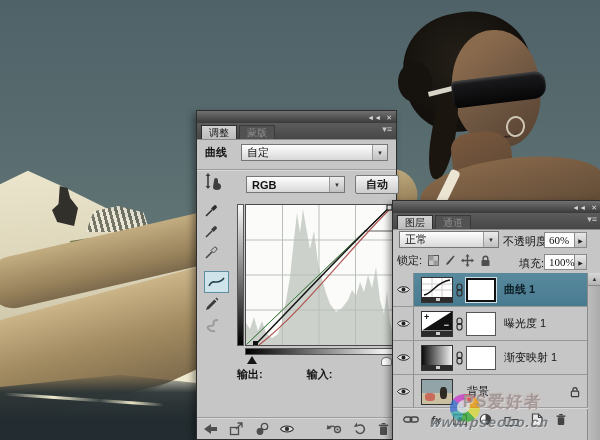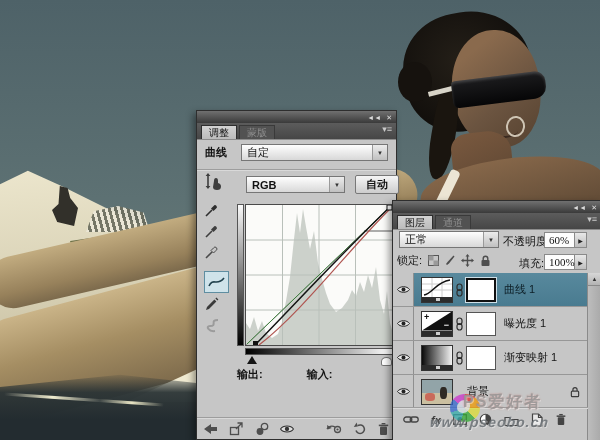--- a/index.html
+++ b/index.html
@@ -104,21 +104,21 @@
   .ly-opval{left:151px;top:31px;}
   .ly-lockrow{left:4px;top:52px;display:flex;align-items:center;gap:6px;}
   .ly-filllbl{left:126px;top:55px;}
   .ly-fillval{left:151px;top:53px;}
   .rows{left:0;top:72px;width:195px;}
   .lrow{height:33px;display:flex;align-items:stretch;border-bottom:1px solid #979797;}
   .eyecol{width:20px;border-right:1px solid #8f8f8f;display:flex;align-items:center;justify-content:center;flex:none;}
   .rowc{flex:1;display:flex;align-items:center;padding-left:7px;}
   .lrow.sel .rowc{background:linear-gradient(#58899d,#497b90);}
   .lname{font-size:11px;color:#151515;margin-left:8px;white-space:nowrap;}
-  .lrow.sel .lname{color:#0d1f27;font-weight:normal;}
+  .lrow.sel .lname{color:#0d1f27;font-weight:bold;}
   .thumb{width:32px;height:26px;border:1px solid #333;background:#fff;position:relative;flex:none;box-sizing:border-box;}
   .minibar{position:absolute;left:0;bottom:0;width:100%;height:5px;background:#2c2c2c;}
   .minibar:after{content:"";position:absolute;left:45%;top:1px;width:4px;height:3px;background:#cfcfcf;}
   .linkcol{width:13px;display:flex;justify-content:center;flex:none;}
   .mask{width:30px;height:24px;background:#fff;border:1px solid #555;flex:none;box-sizing:border-box;}
   .lrow.sel .mask{border:2px solid #101010;box-shadow:0 0 0 1px #cfe0e8;}
   .exp-tri{position:absolute;inset:0 0 5px 0;background:#fff;}
   .exp-tri:before{content:"";position:absolute;inset:0;background:#111;
     clip-path:polygon(100% 0,100% 100%,0 100%);}
   .exp-plus{position:absolute;left:2px;top:0px;font-size:9px;font-weight:bold;color:#111;z-index:2;}

